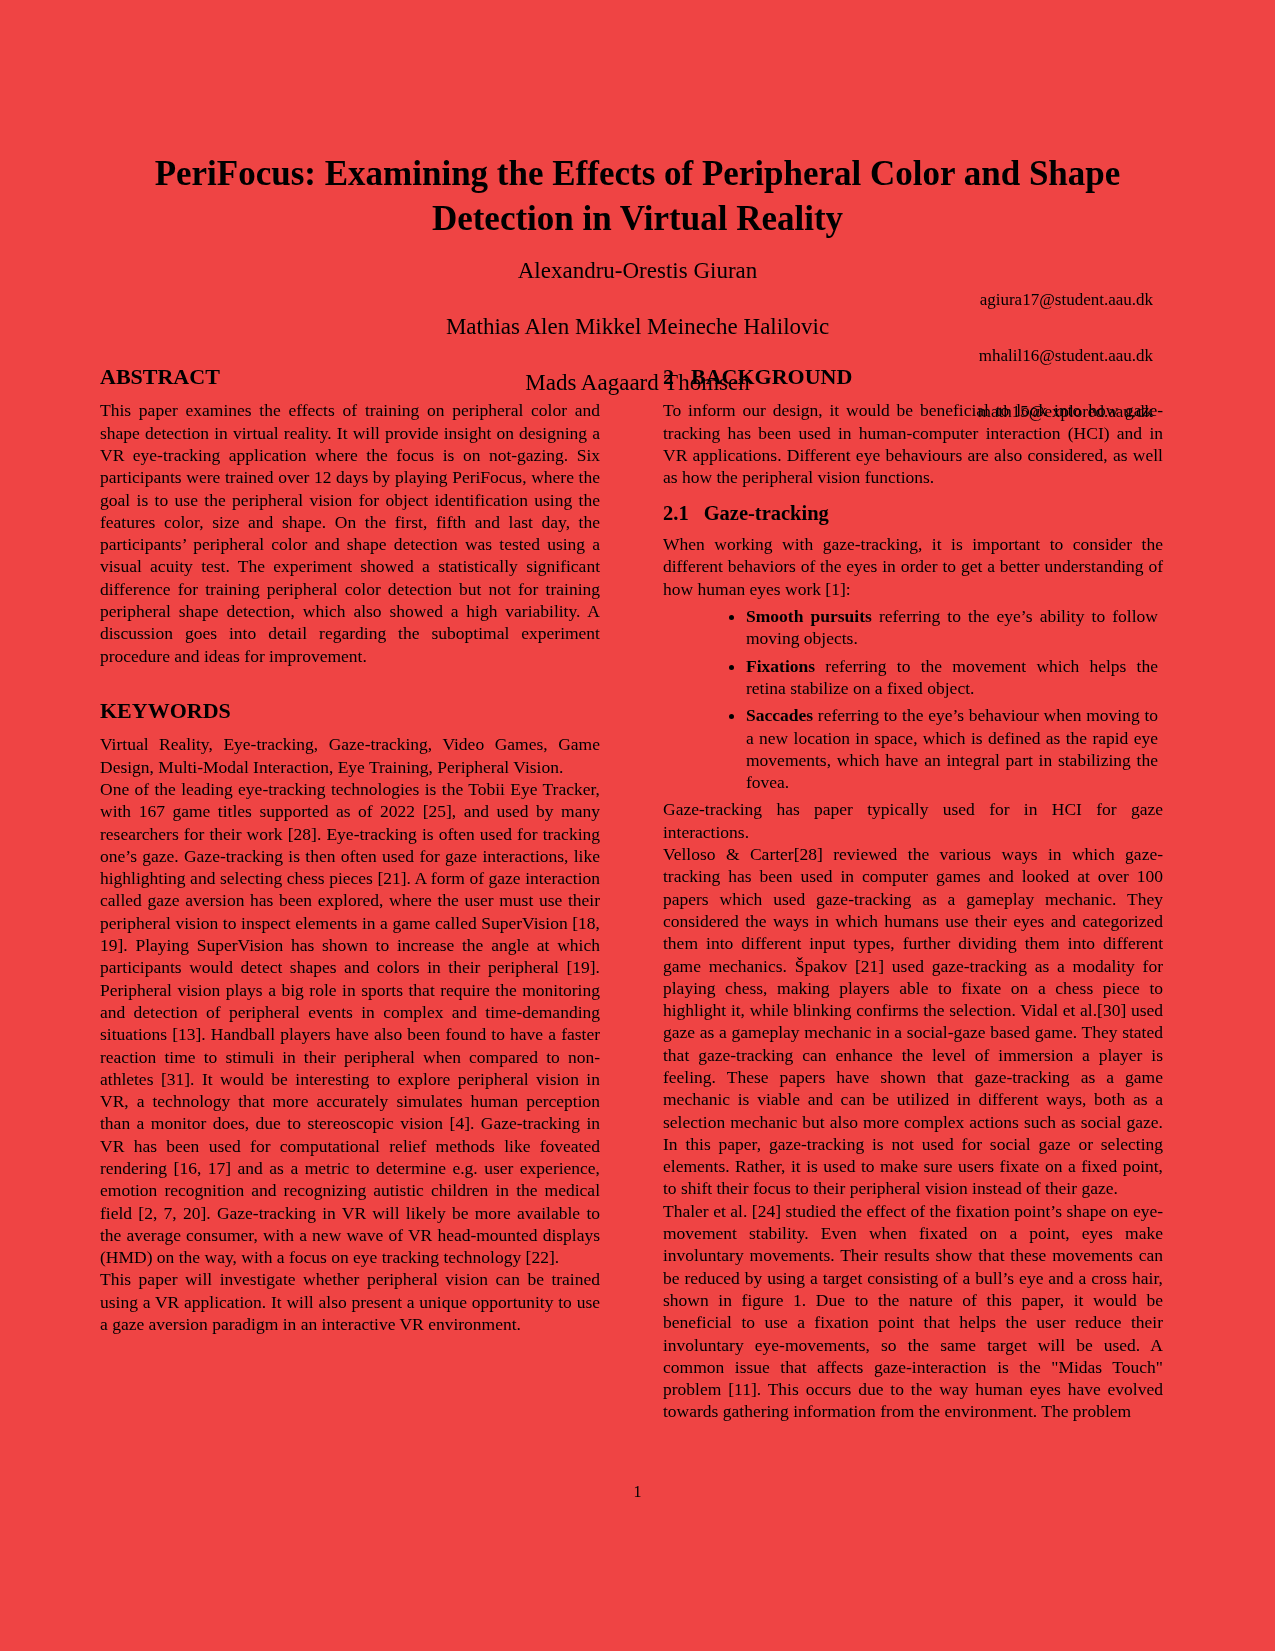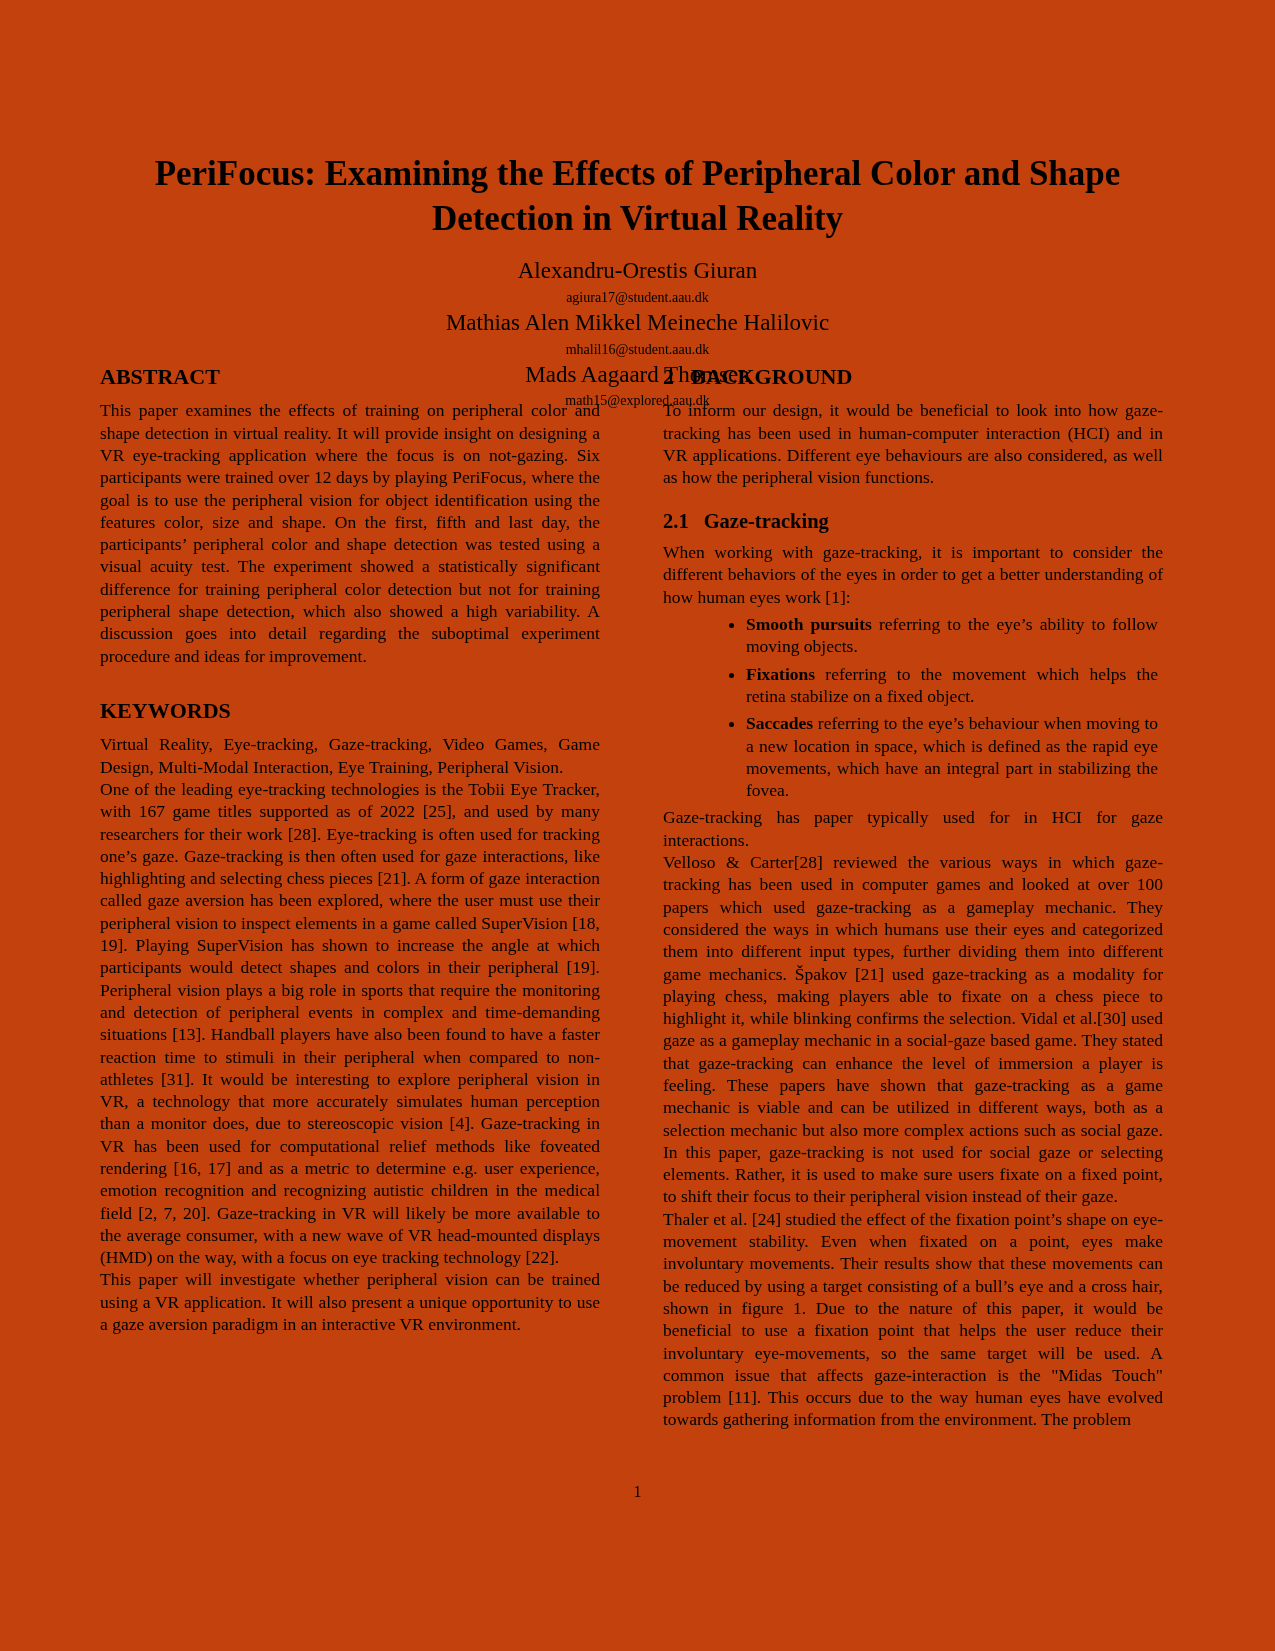--- a/index.html
+++ b/index.html
@@ -6,21 +6,21 @@
     margin: 0;
     padding: 0;
     background: #ffffff;
     color: #000000;
     font-family: "Liberation Serif", serif;
   }
   .page {
     position: relative;
     width: 1275px;
     height: 1651px;
-    background: #c2410c;
+    background: #ef4444;
     overflow: hidden;
   }
   .paper-title {
     position: absolute;
     top: 152px;
     left: 117px;
     width: 1041px;
     text-align: center;
     font-size: 35px;
     font-weight: bold;
@@ -38,23 +38,24 @@
   .author {
     flex: 1;
     text-align: center;
     padding: 0 10px;
   }
   .author-name {
     font-size: 23px;
     line-height: 1.3;
   }
   .author-email {
-    font-size: 14px;
+    font-size: 17px;
     line-height: 1.35;
     margin-top: 3px;
+    text-align: right;
   }
   .col {
     position: absolute;
     top: 364px;
     width: 500px;
     font-size: 17.5px;
     line-height: 22.3px;
     text-align: justify;
   }
   .col-left  { left: 100px; }
@@ -65,21 +66,21 @@
     margin: 0 0 9px 0;
     text-align: left;
     line-height: 1.2;
   }
   h2.section-heading .num { display: inline-block; margin-right: 17px; }
   h2.keywords-gap { margin-top: 31px; }
   h2.intro-gap { margin-top: 63px; }
   h3.subsection-heading {
     font-size: 20.5px;
     font-weight: bold;
-    margin: 20px 0 8px 0;
+    margin: 12px 0 8px 0;
     text-align: left;
     line-height: 1.2;
   }
   h3.subsection-heading .num { display: inline-block; margin-right: 15px; }
   p { margin: 0; }
   ul.behavior-list {
     margin: 5px 0 5px 0;
     padding-left: 78px;
   }
   ul.behavior-list li {

